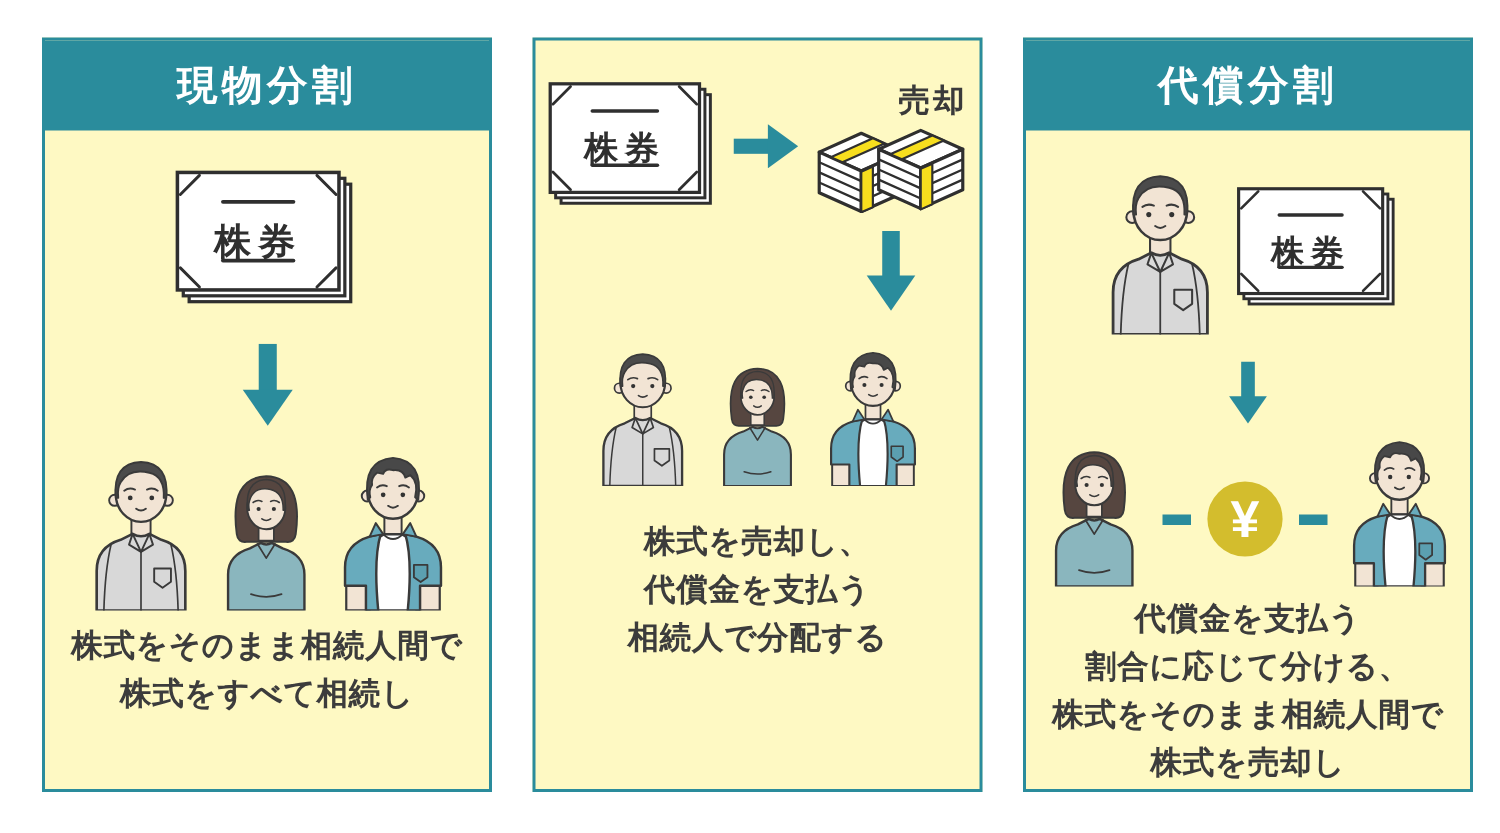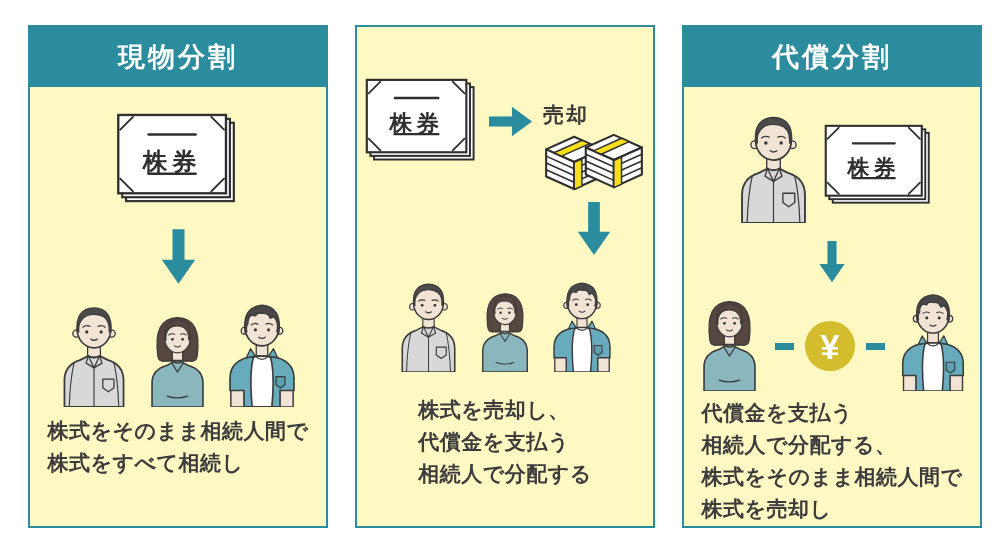--- a/index.html
+++ b/index.html
@@ -24,21 +24,21 @@
   .arrow-down-p1{width:37px;height:56px;margin-top:22px;}
   .arrow-down-p2{width:36px;height:54px;grid-column:3;justify-self:center;margin-top:12px;}
   .arrow-down-p3{width:30px;height:42px;margin-top:18px;}
   .arrow-right{width:44px;height:33px;margin:0 10px;}
 
   
   .people-row{display:flex;align-items:flex-end;}
   .row-p1{margin-top:12px;gap:7px;}
   .row-p2{margin-top:20px;gap:9px;}
   .p2-top{display:grid;grid-template-columns:auto auto auto;align-items:center;margin-top:26px;}
-  .money-col{display:flex;flex-direction:column;align-items:flex-start;margin-top:48px;}
+  .money-col{display:flex;flex-direction:column;align-items:flex-end;}
   .sale-label{font-size:21px;font-weight:bold;color:#3a3a3a;margin-bottom:3px;letter-spacing:2px;}
   .moneys{width:102px;height:58px;}
   .p3-top{display:flex;align-items:center;gap:8px;margin-top:22px;}
   .coin-row{display:flex;align-items:flex-end;gap:9px;margin-top:4px;}
   .dash{width:19px;height:7px;background:#2a8c9c;margin-bottom:41px;}
   .coin{width:54px;height:54px;margin-bottom:18px;}
   .coin-text{font-size:36px;font-weight:bold;fill:#ffffff;
              font-family:"Liberation Sans","DejaVu Sans",sans-serif;}
 
   
@@ -46,21 +46,21 @@
   .woman-lg{width:73px;height:96px;}
   .son-lg{width:82px;height:110px;}
   .man-md{width:71px;height:95px;}
   .woman-md{width:64px;height:84px;}
   .son-md{width:72px;height:96px;}
   .man-xl{width:85px;height:114px;}
   .son-p3{width:78px;height:104px;}
 
   
   .desc{font-size:21px;font-weight:bold;color:#3c3c3c;line-height:32px;
-        letter-spacing:0.5px;}
+        text-align:center;letter-spacing:0.5px;}
   .desc-p1{margin-top:8px;}
   .desc-p2{margin-top:22px;}
   .desc-p3{margin-top:6px;}
   .defs-holder{position:absolute;width:0;height:0;overflow:hidden;}
 </style>
 </head>
 <body>
 
 <svg class="defs-holder" aria-hidden="true">
   <defs>
@@ -249,20 +249,20 @@
           <circle cx="28" cy="28" r="26" fill="#d3bd2d"></circle>
           <text class="coin-text" x="28" y="29" text-anchor="middle" dominant-baseline="central">¥</text>
         </svg>
         <div class="dash"></div>
         <svg class="son-p3" viewBox="0 0 100 134">
             <use href="#person-son"></use>
           </svg>
       </div>
       <div class="desc desc-p3">
         <div>代償金を支払う</div>
-        <div>相続人で分配する、</div>
+        <div>割合に応じて分ける、</div>
         <div>株式をそのまま相続人間で</div>
         <div>株式を売却し</div>
       </div>
     </div>
   </section>
 
 </div>
 
 </body></html>

